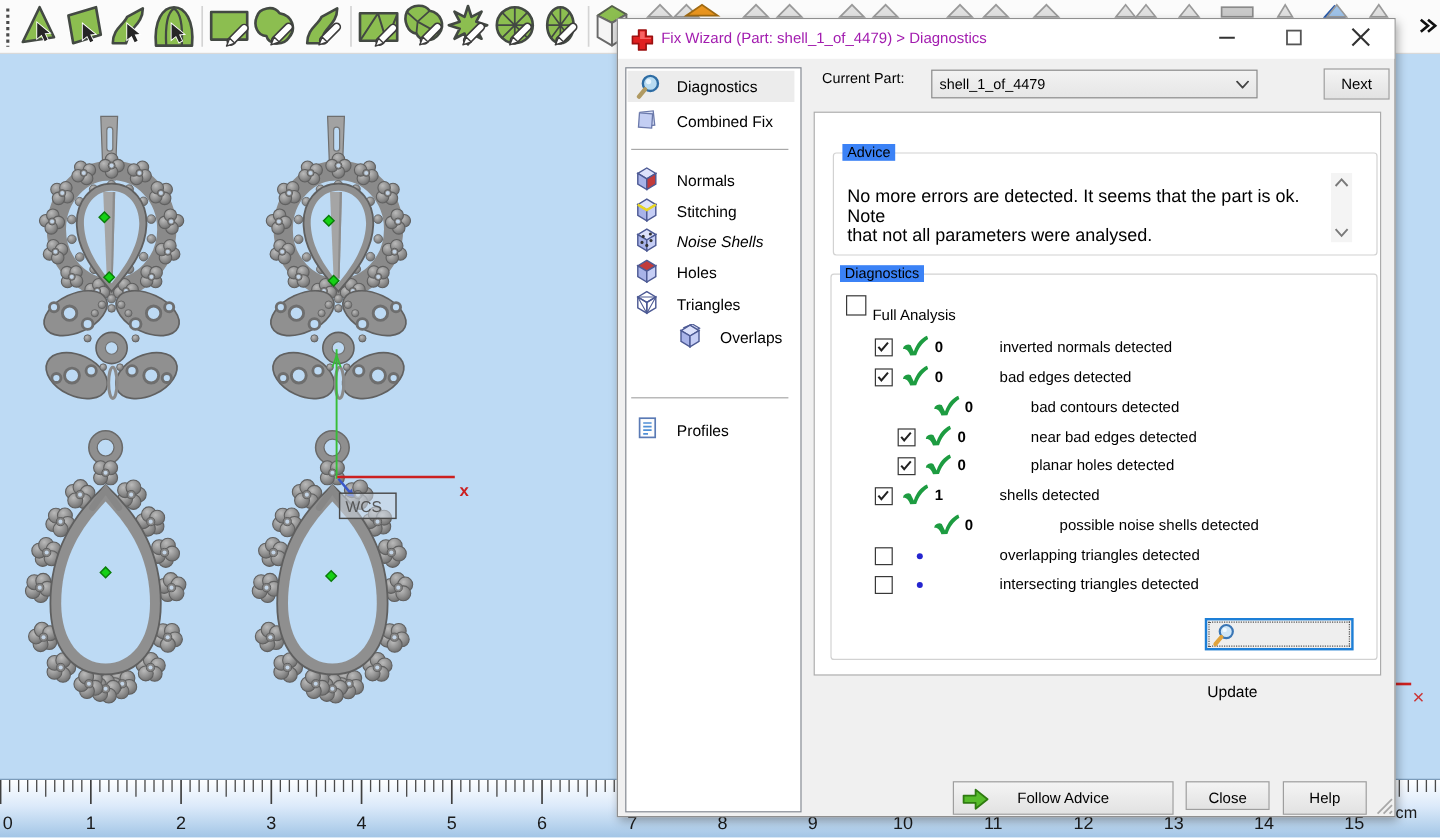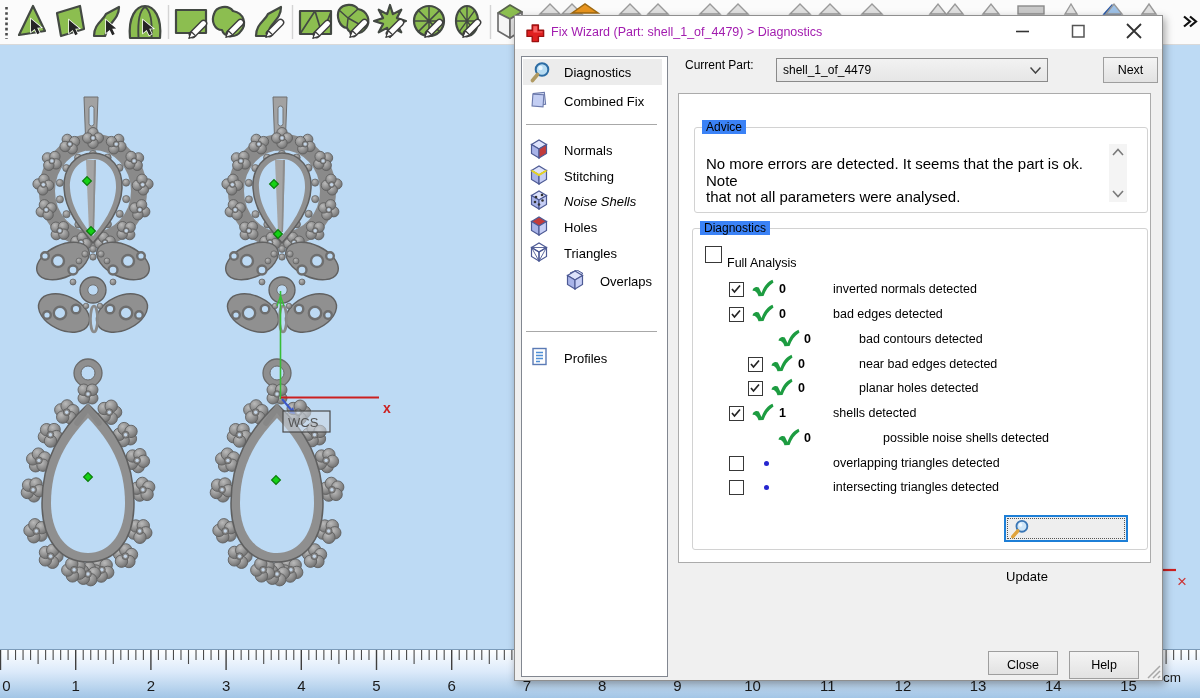--- a/index.html
+++ b/index.html
@@ -973,19 +973,22 @@
       <div class="rowtxt" style="left:318px;top:464px;">intersecting triangles detected</div>
       <div class="abs" style="left:489px;top:499px;width:124px;height:27px;background:#eeeeee;border:2.5px solid #1d7fd7;box-sizing:border-box;">
         <div style="position:absolute;left:1px;top:1px;right:1px;bottom:1px;border:1px dotted #555;"></div>
         <svg class="abs" style="left:4px;top:2px" width="22" height="20" viewBox="0 0 24 22">
           <circle cx="13" cy="8" r="6" fill="#cfe6f8" stroke="#3a76b5" stroke-width="2"></circle>
           <circle cx="11.5" cy="6.5" r="2" fill="#f0f9ff"></circle>
           <path d="M8.5,13 L3,19.5" stroke="#e0a33c" stroke-width="3.8" stroke-linecap="round"></path>
         </svg>
         <div style="position:absolute;left:0;right:0;top:4px;text-align:left;font-size:13px;margin-top:48px;">Update</div>
       </div>
+      <div class="btn" style="left:279px;top:635px;width:184px;height:28px;line-height:26px;"><svg class="abs" style="left:6px;top:4px" width="24" height="20" viewBox="0 0 24 20">
+          <path d="M2,7 L12,7 L12,2 L22,10 L12,18 L12,13 L2,13 Z" fill="#56bb2a" stroke="#2e7a10" stroke-width="1.5" stroke-linejoin="round"></path>
+        </svg>Follow Advice</div>
       <div class="btn" style="left:473px;top:635px;width:70px;height:24px;line-height:26px;">Close</div>
       <div class="btn" style="left:554px;top:635px;width:70px;height:28px;line-height:26px;">Help</div>
       <svg class="abs" style="right:1px;bottom:1px" width="16" height="16" viewBox="0 0 16 16">
         <path d="M15,3 L3,15 M15,8 L8,15 M15,13 L13,15" stroke="#a8a8a8" stroke-width="1.5"></path>
       </svg>
     </div>
 </div>
 
 </body></html>

